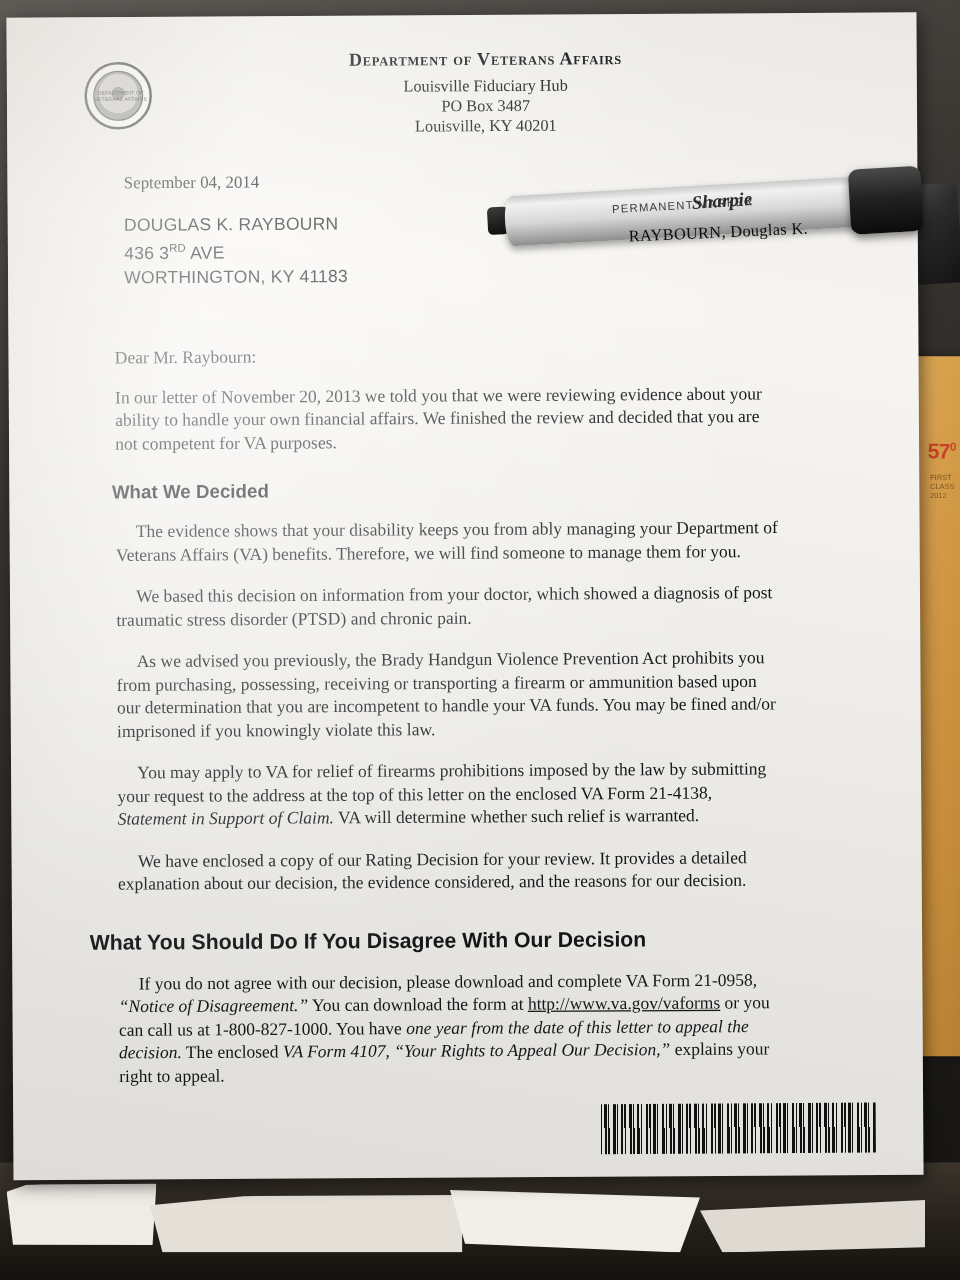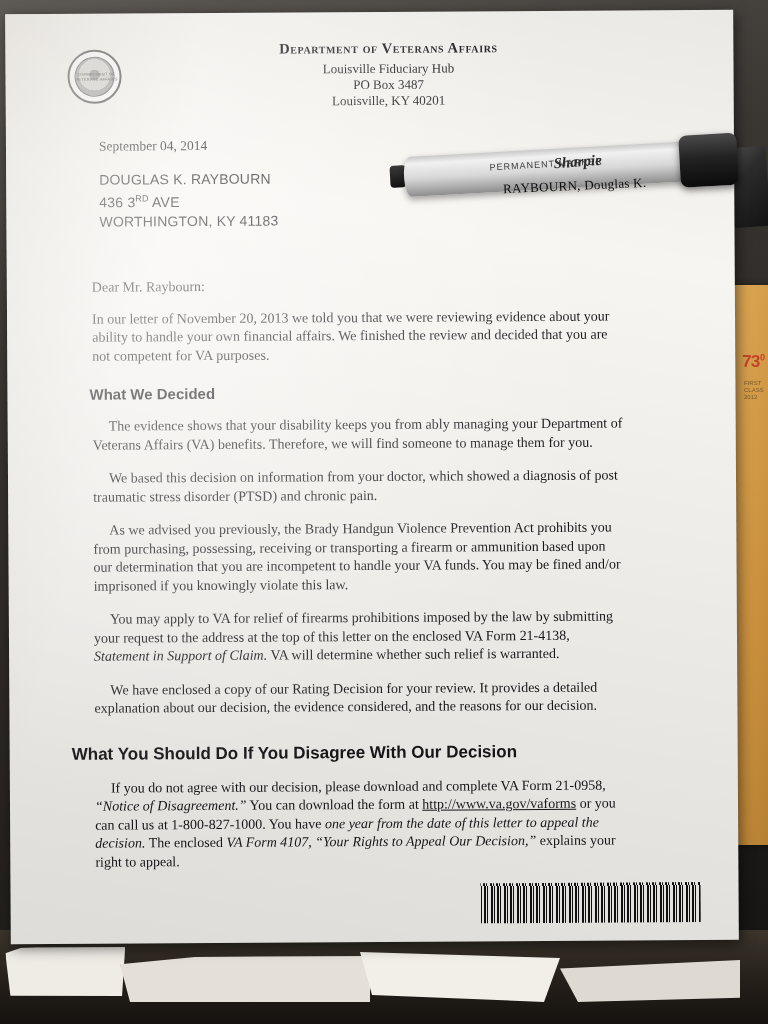--- a/index.html
+++ b/index.html
@@ -267,21 +267,21 @@
 </style>
 </head>
 <body>
 
 <div id="scene">
   <div class="bg-dark"></div>
   <div class="bg-wood"></div>
 
   <div class="envelope"></div>
   <div class="envelope-label">
-    <span>73</span><sup>0</sup>
+    <span>57</span><sup>0</sup>
   </div>
   <div class="envelope-sub">FIRST
 CLASS
 2012</div>
 
   <div class="metal-strip"></div>
 
   <div class="paper-scraps">
     <div class="scrap s1"></div>
     <div class="scrap s2"></div>

